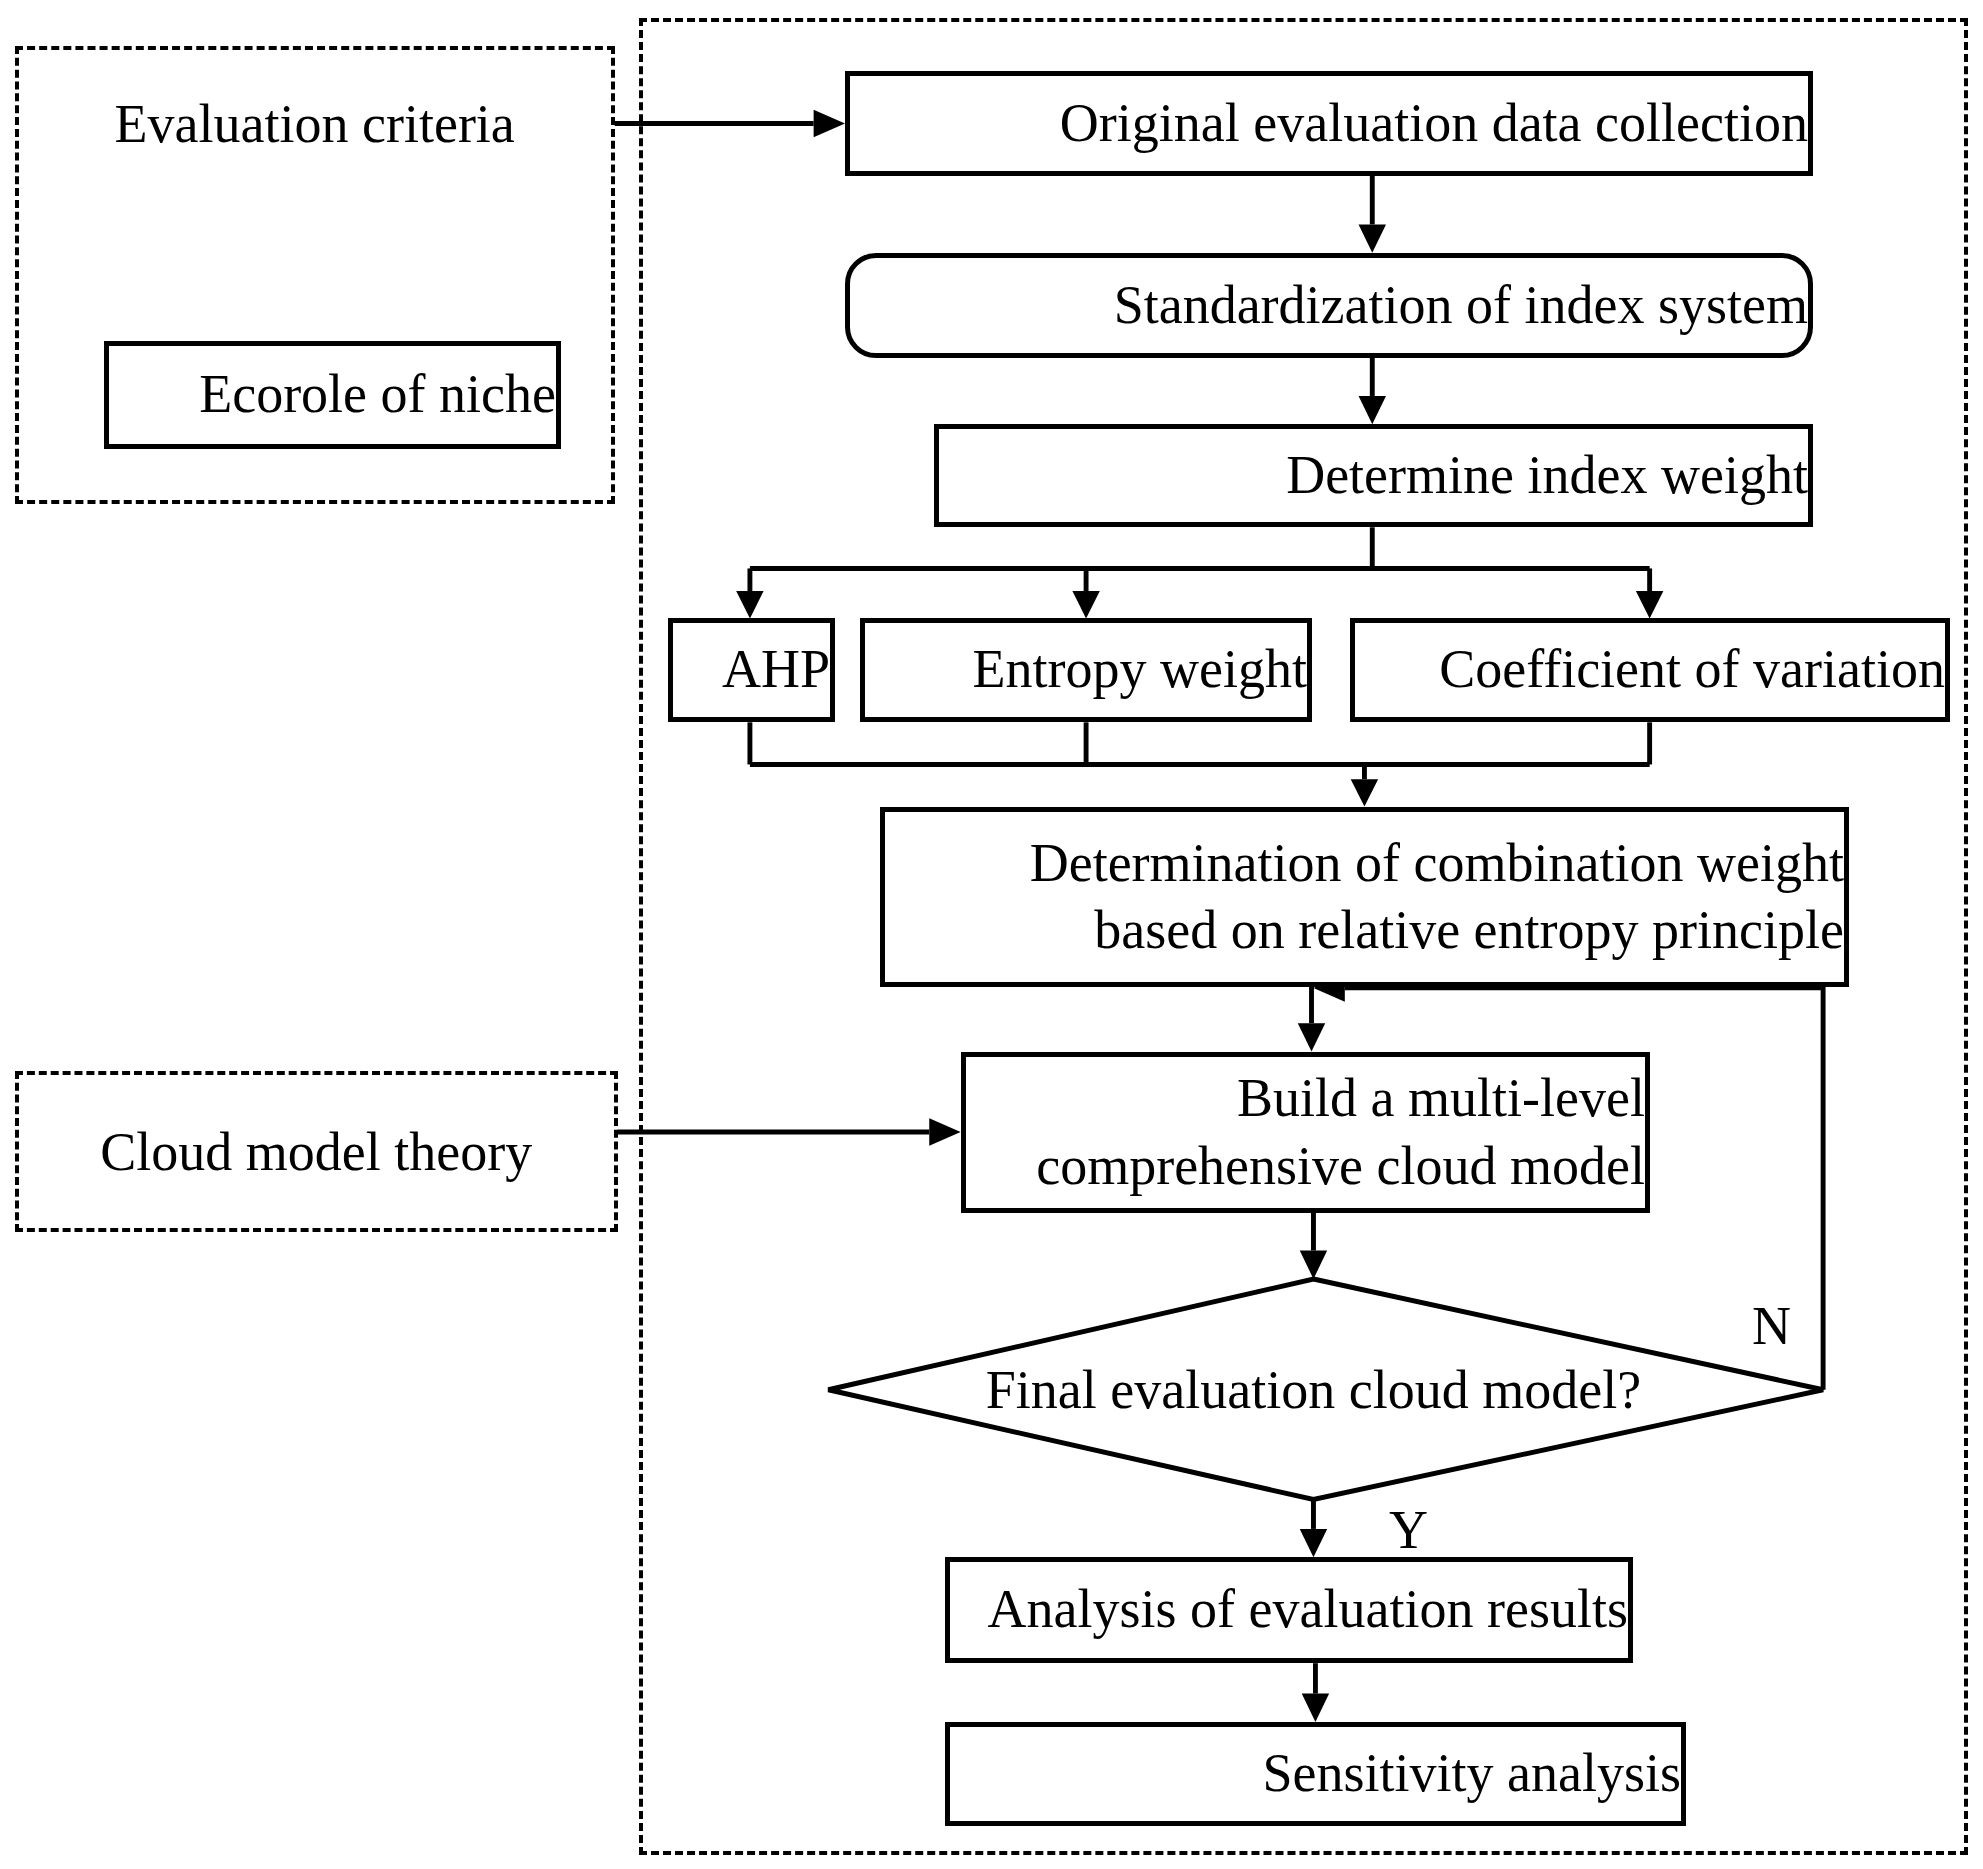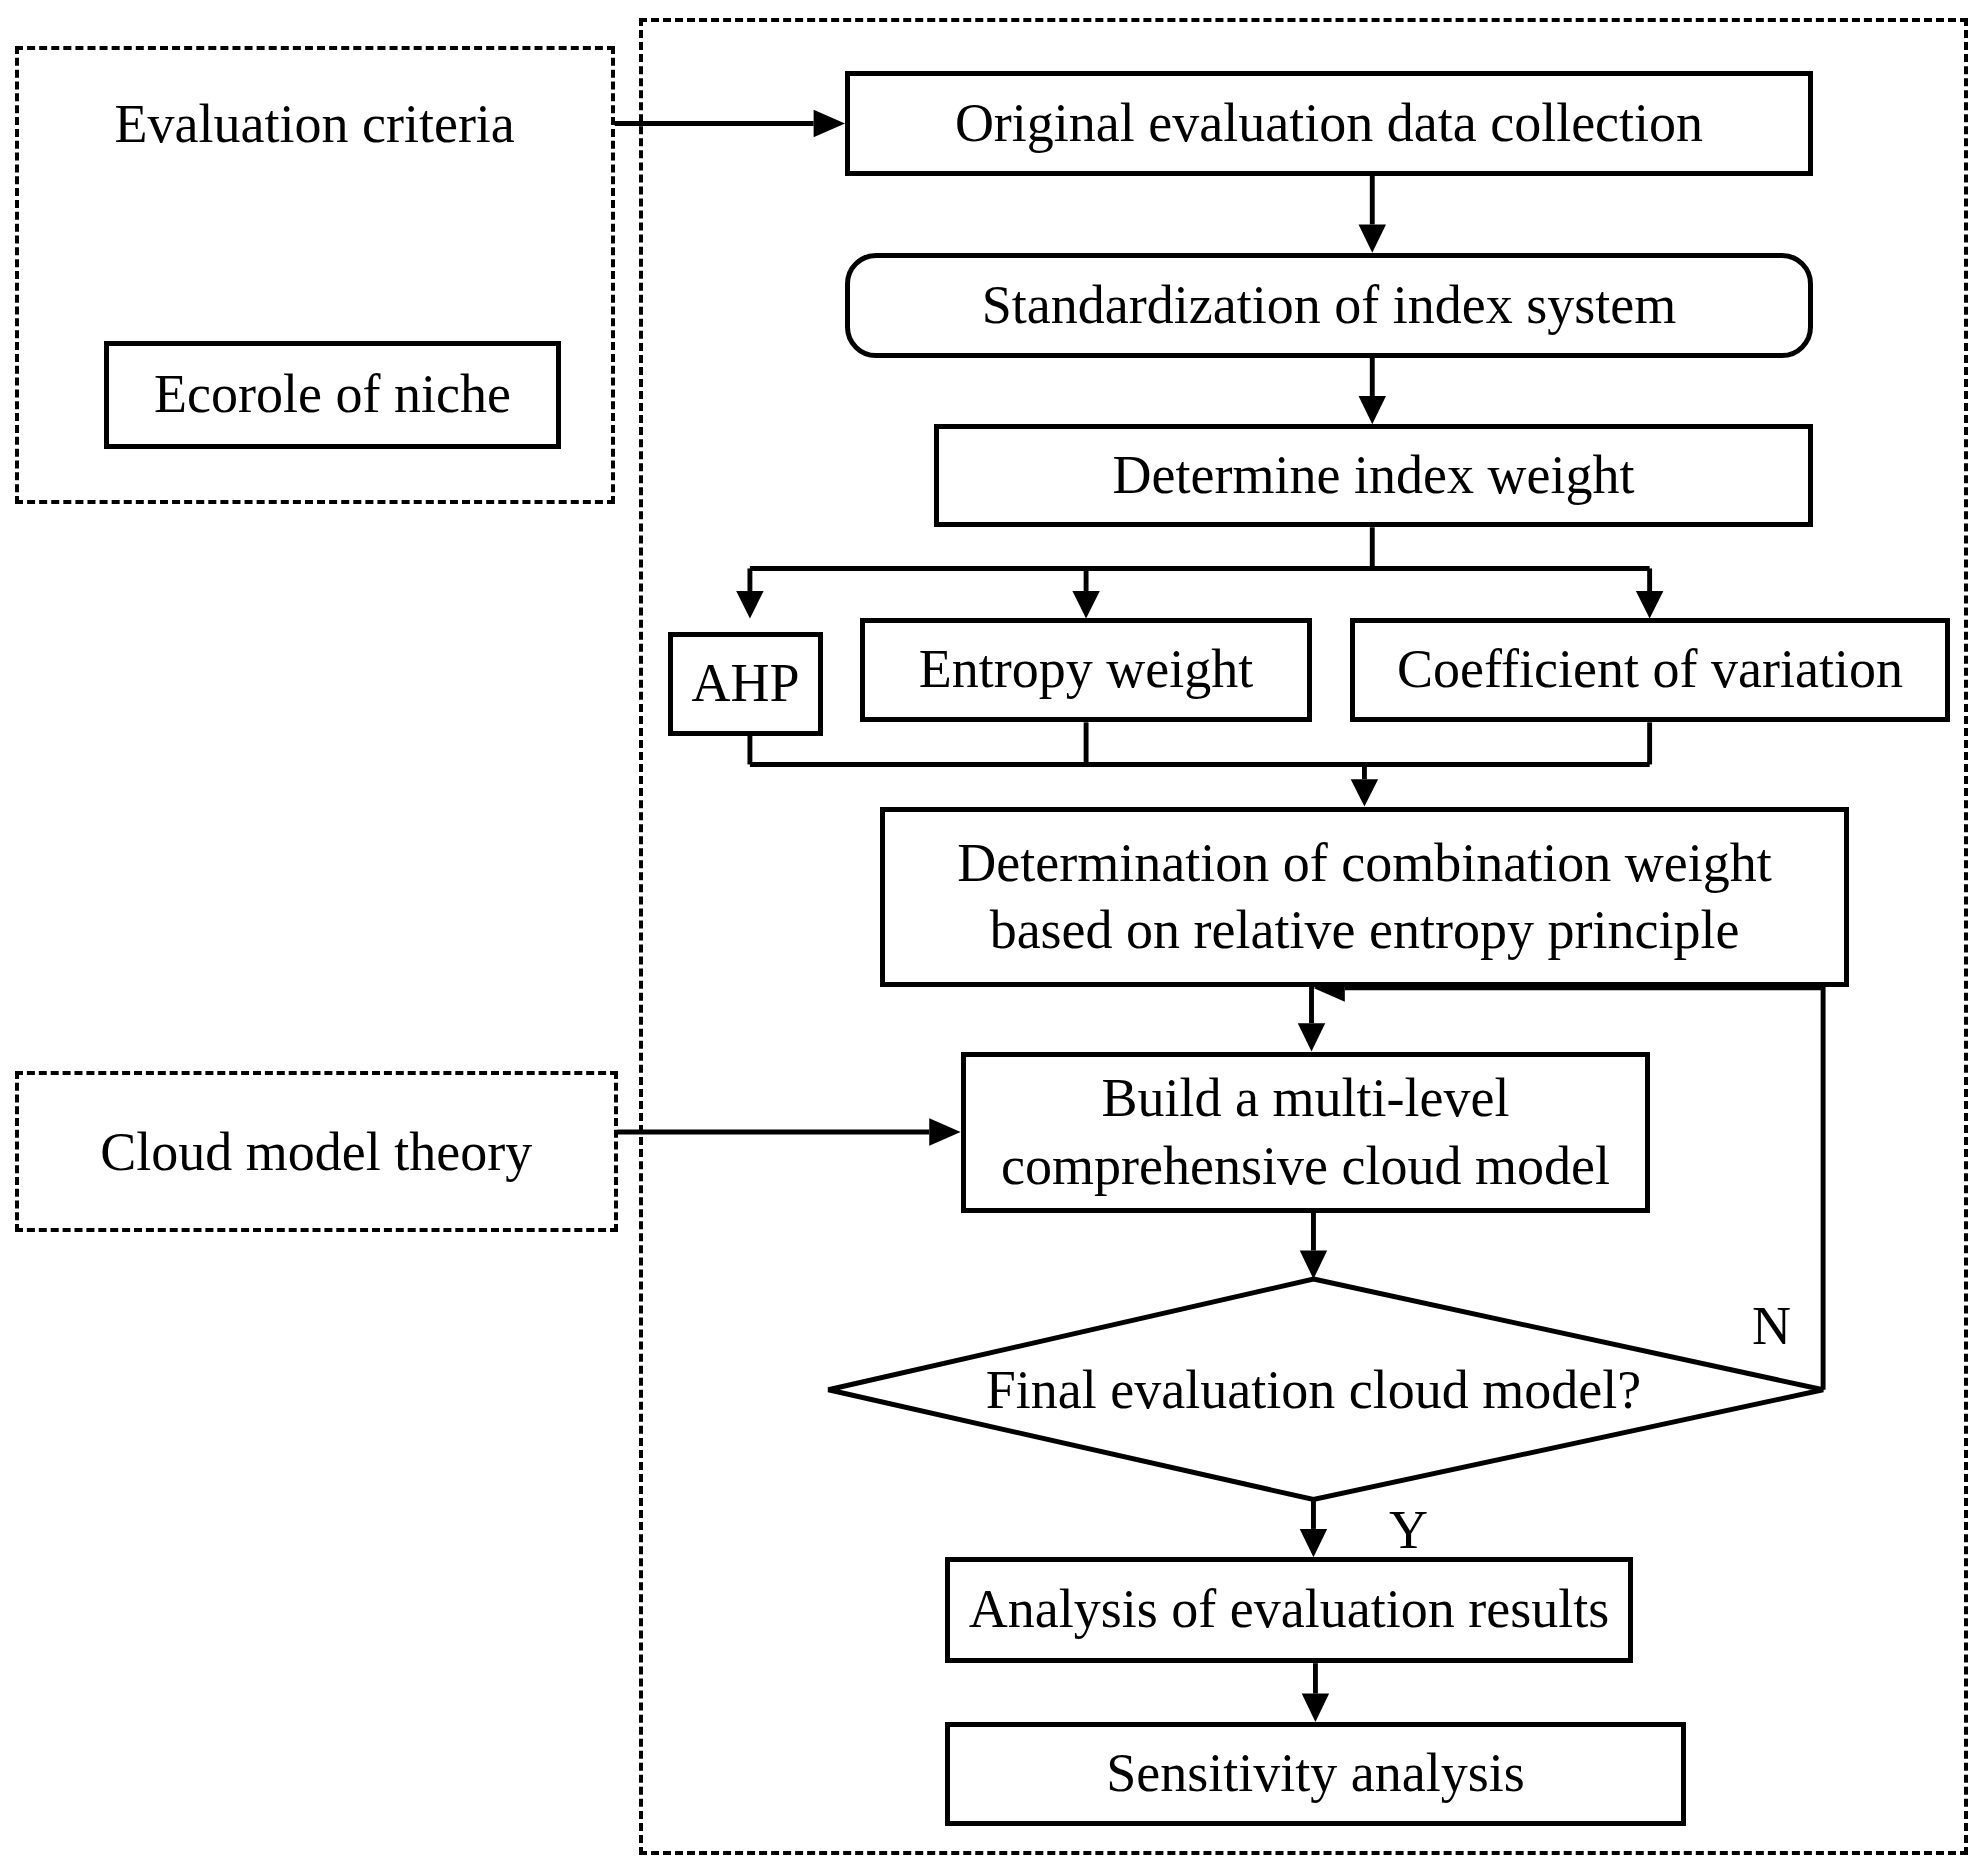--- a/index.html
+++ b/index.html
@@ -18,21 +18,21 @@
     left: 0; top: 0;
     width: 1984px; height: 1869px;
   }
   .box {
     position: absolute;
     box-sizing: border-box;
     border: 5.9px solid #000000;
     background: #ffffff;
     display: flex;
     flex-direction: column;
-    align-items: center;
+    align-items: flex-end;
     justify-content: center;
     text-align: center;
     font-size: 54px;
     line-height: 1.25;
     white-space: nowrap;
   }
   .dashed {
     position: absolute;
     box-sizing: border-box;
     border: 4.9px dashed #000000;
@@ -150,21 +150,21 @@
   </div>
 
   <div class="box" style="left:845px; top:253px; width:968px; height:105px;border-radius:31px;">
     <span>Standardization of index system</span>
   </div>
 
   <div class="box" style="left:934px; top:424px; width:879px; height:103px;">
     <span>Determine index weight</span>
   </div>
 
-  <div class="box" style="left:668px; top:632px; width:155px; height:104px;">
+  <div class="box" style="left:668px; top:618px; width:167px; height:104px;">
     <span>AHP</span>
   </div>
 
   <div class="box" style="left:860px; top:618px; width:452px; height:104px;">
     <span>Entropy weight</span>
   </div>
 
   <div class="box" style="left:1350px; top:618px; width:600px; height:104px;font-family:Liberation Serif, serif;">
     <span>Coefficient of variation</span>
   </div>

